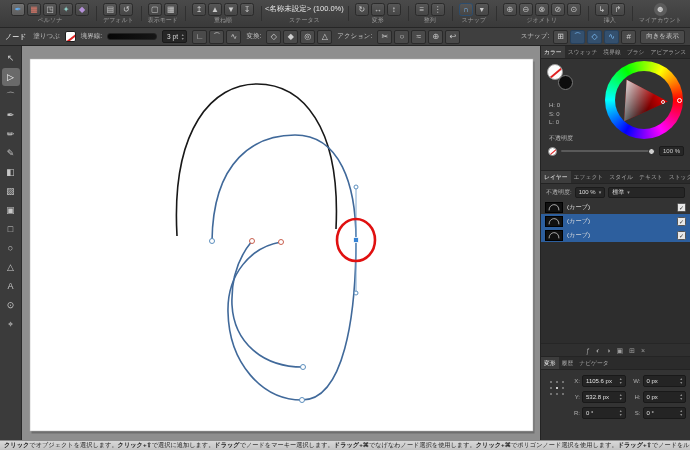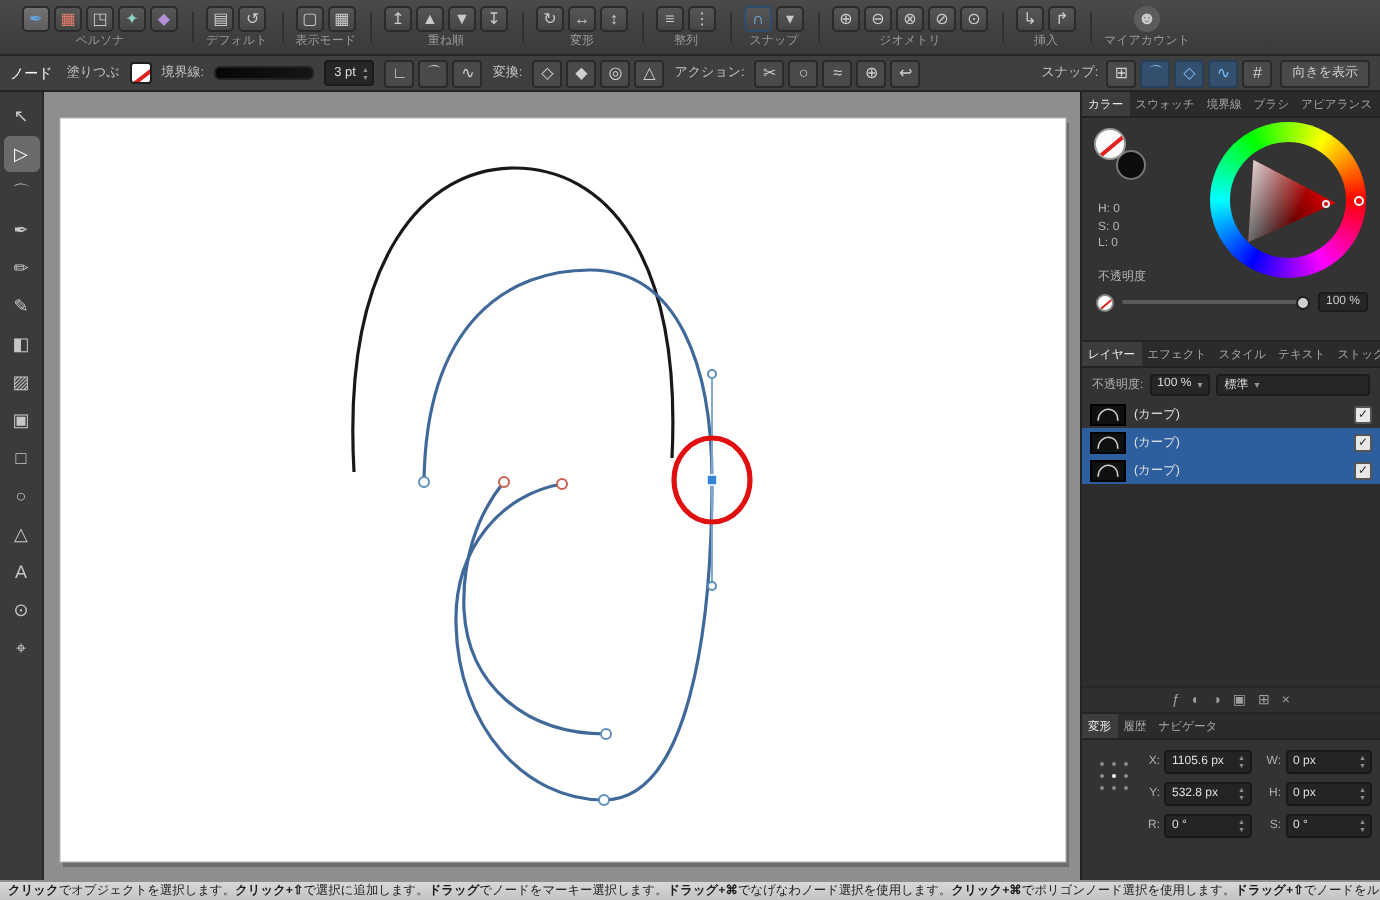--- a/index.html
+++ b/index.html
@@ -184,20 +184,24 @@
   <button class="ibtn">
             <span>▼</span>
           </button>
 
   <button class="ibtn">
             <span>↧</span>
           </button>
 </div>
       <div class="tlabel">重ね順</div>
     </div>
+    <div class="tgroup tgroup-title">
+      <div class="doc-title">&lt;名称未設定&gt; (100.0%)</div>
+      <div class="tlabel">ステータス</div>
+    </div>
     <div class="tgroup">
       <div class="ticons">
   <button class="ibtn">
             <span>↻</span>
           </button>
 
   <button class="ibtn">
             <span>↔</span>
           </button>
 

